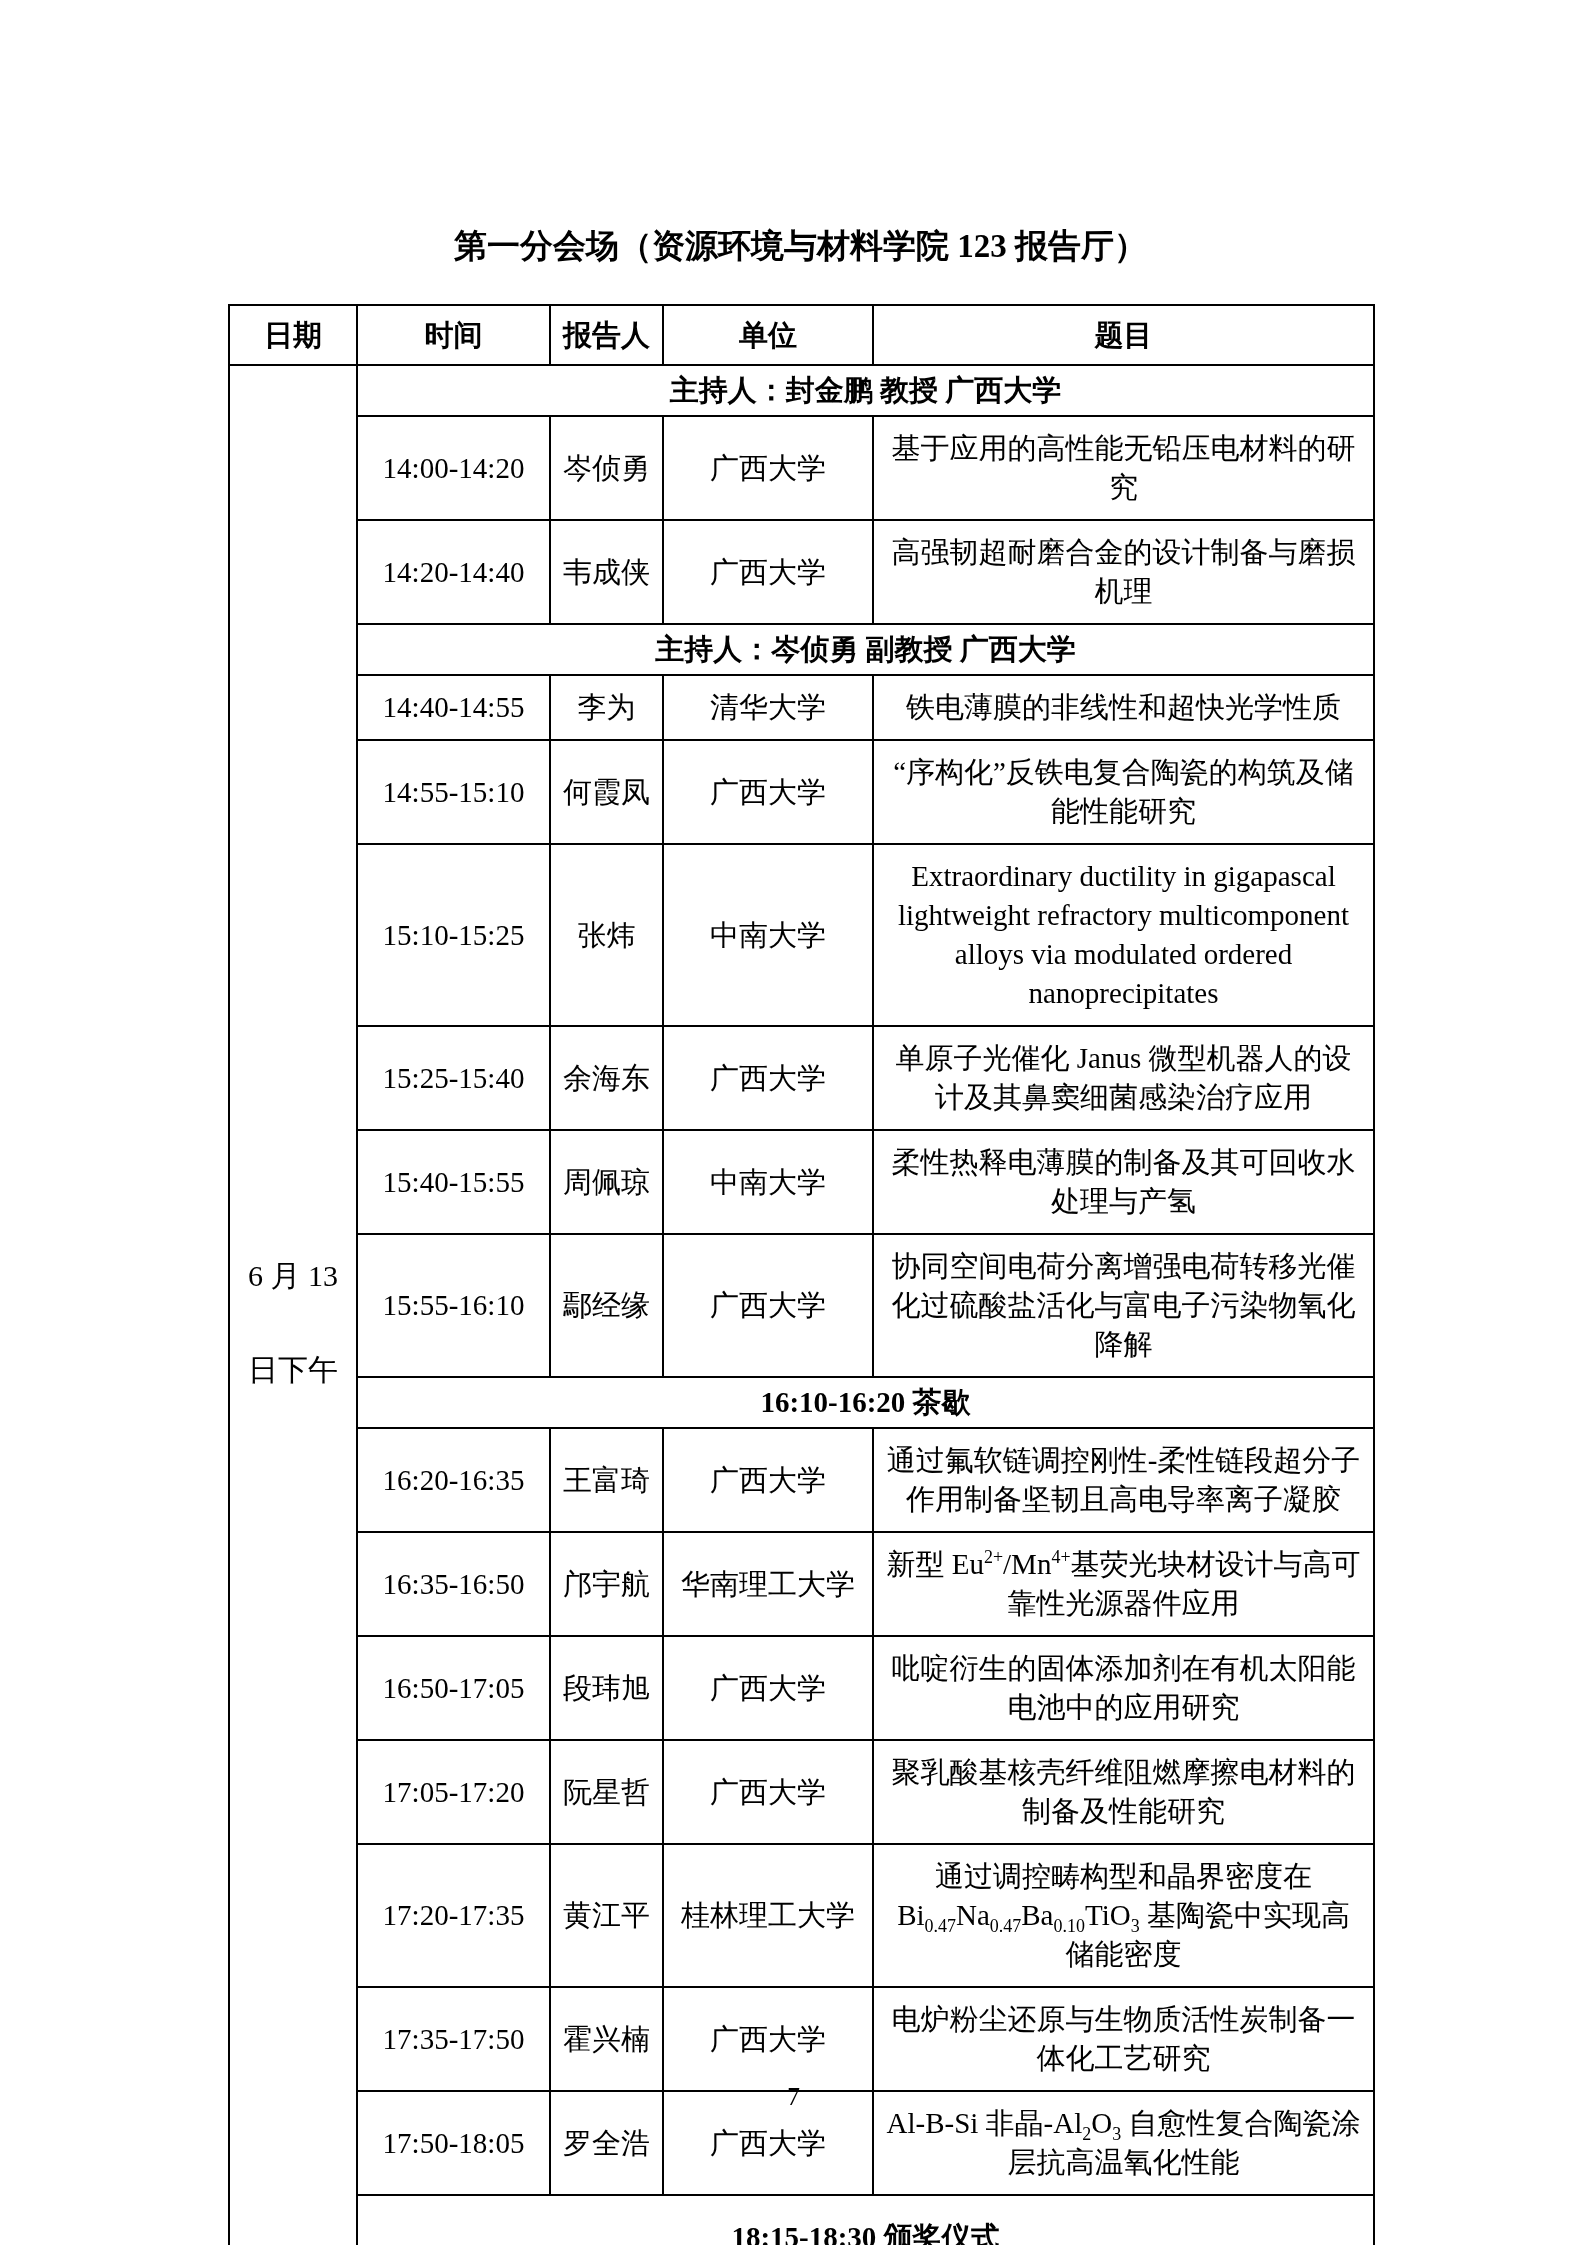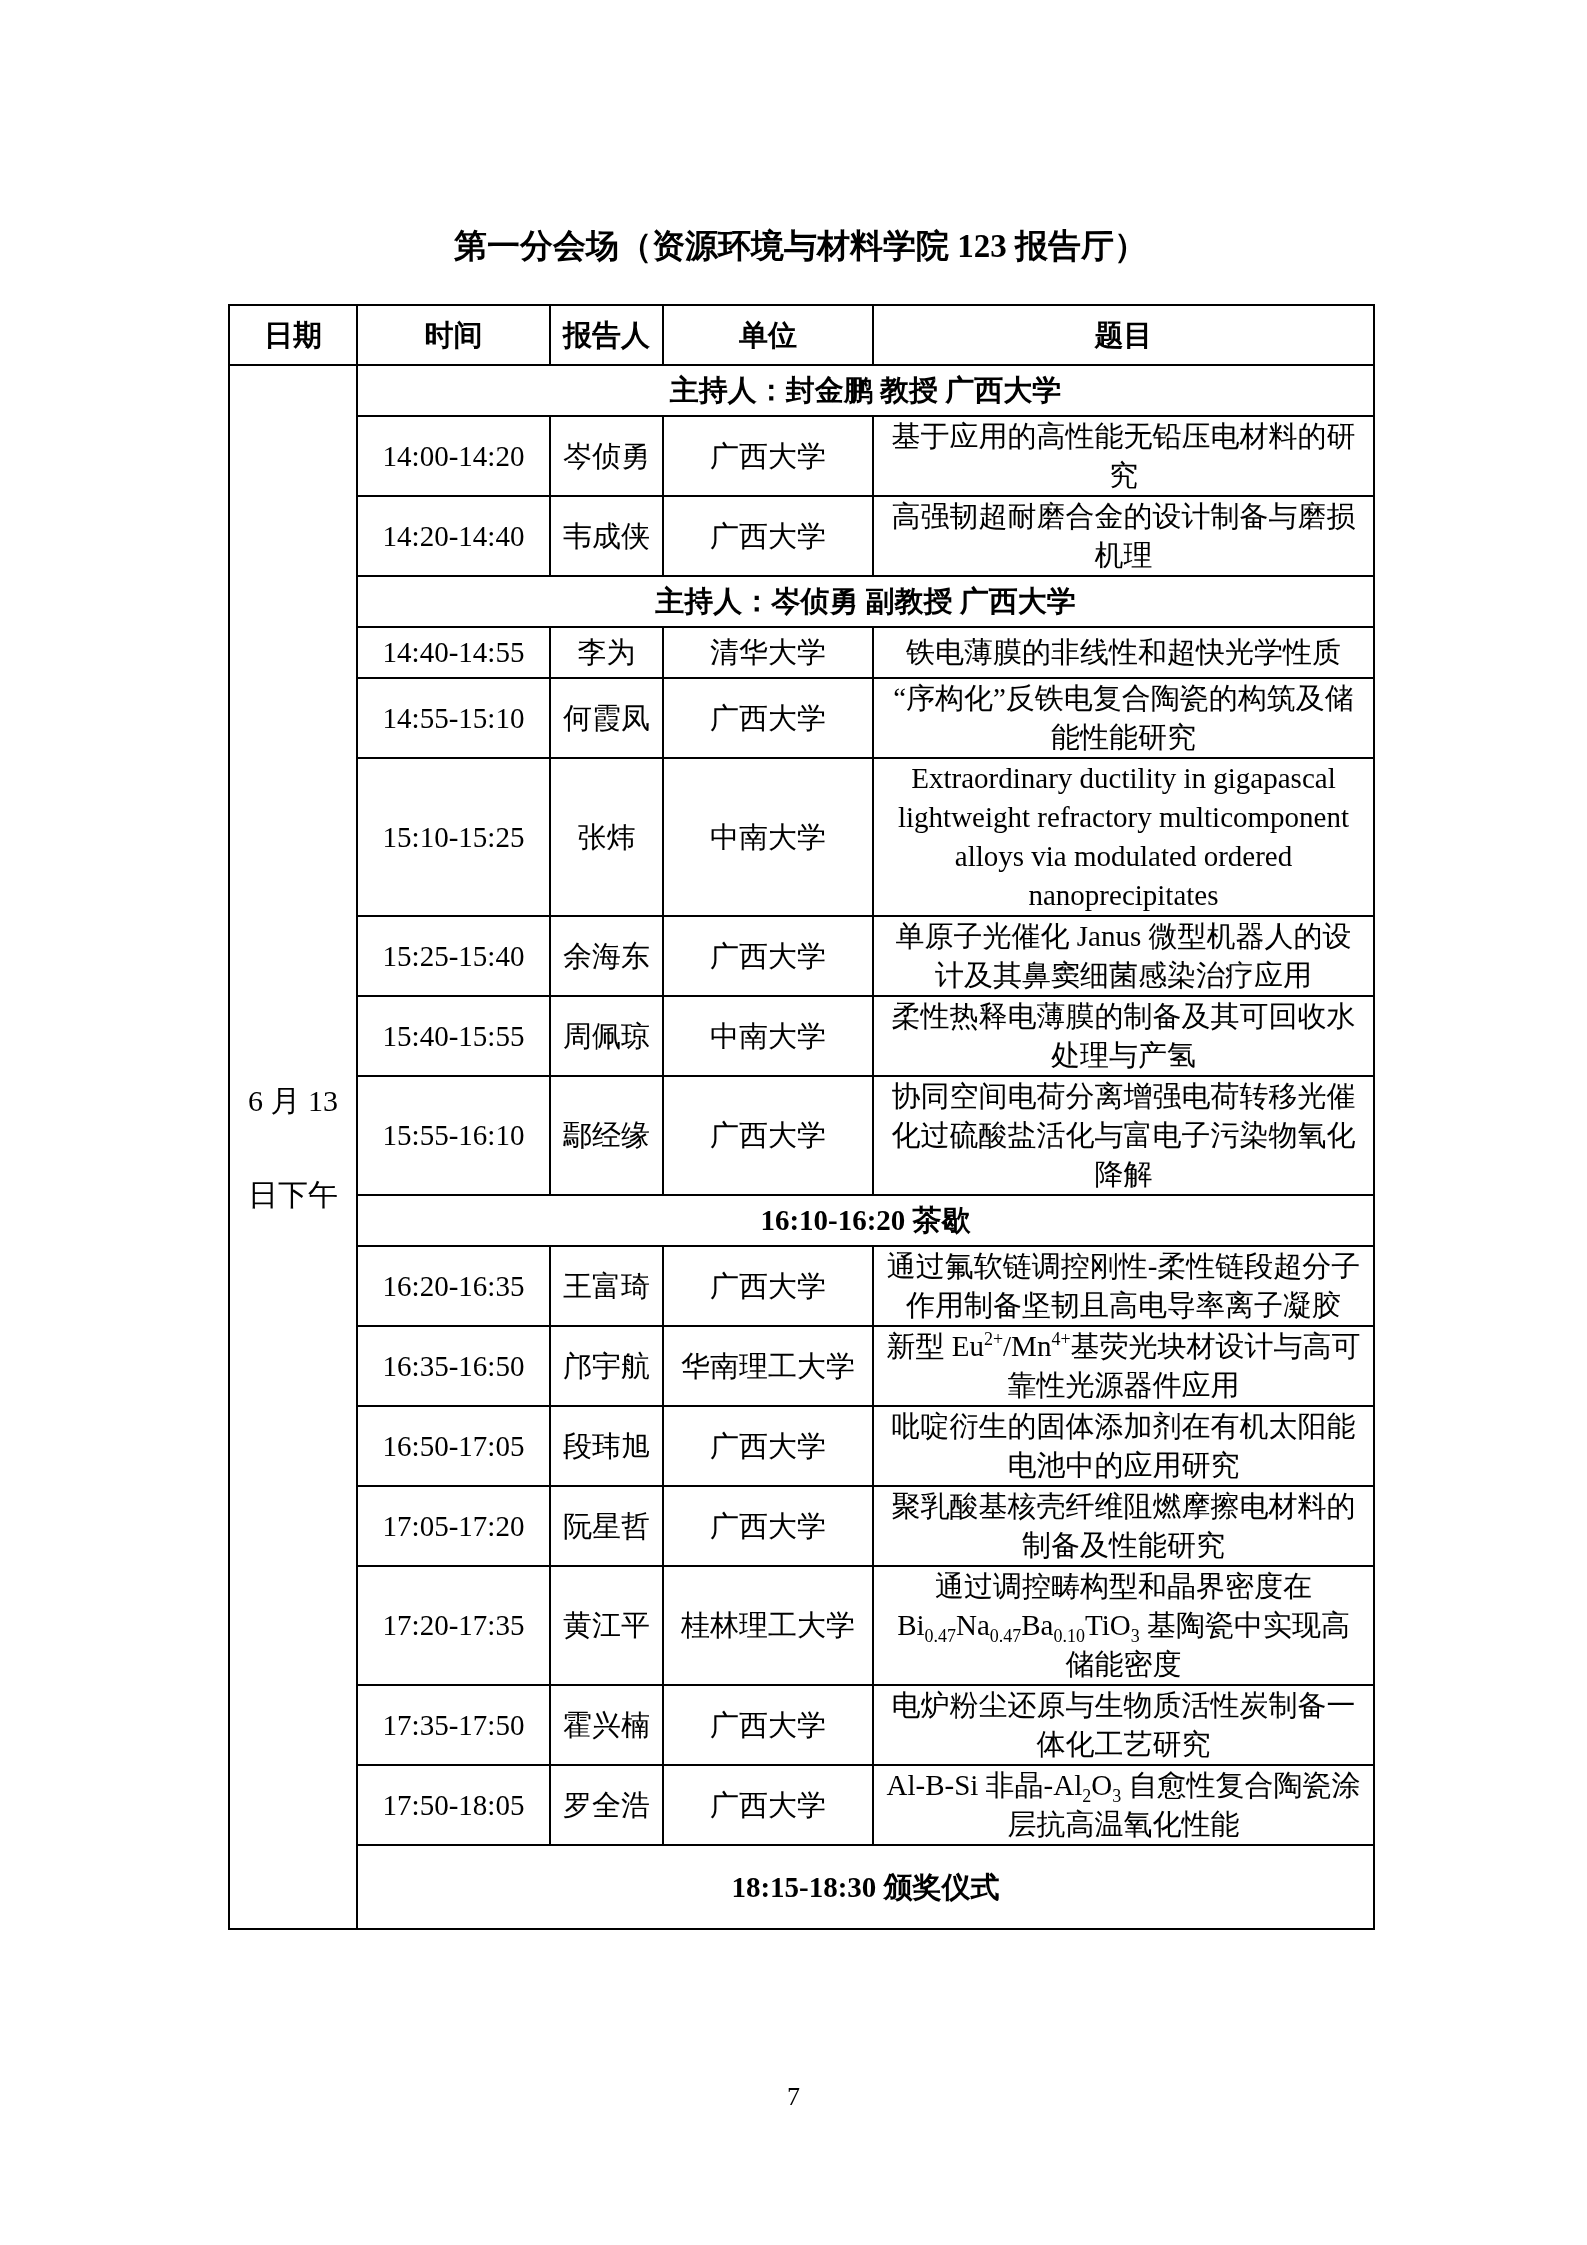--- a/index.html
+++ b/index.html
@@ -56,21 +56,21 @@
     height: 50px;
   }
   td.ceremony {
     height: 84px;
   }
   td.date-cell {
     font-size: 30px;
   }
   .date-line { text-align: center; }
   .date-line + .date-line { margin-top: 55px; }
-  td.title-cell { padding: 0 12px; }
+  td.title-cell { padding: 12px 12px; }
   sup, sub { font-size: 0.62em; line-height: 0; }
   .page-number {
     position: absolute;
     left: 0;
     top: 2082px;
     width: 1587px;
     text-align: center;
     font-size: 26px;
   }
 </style>

